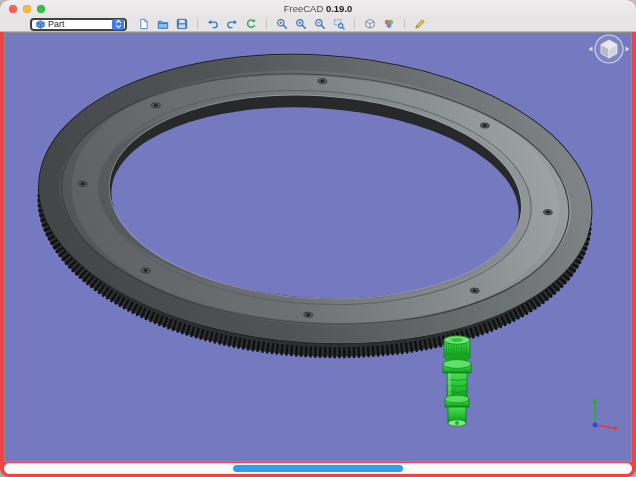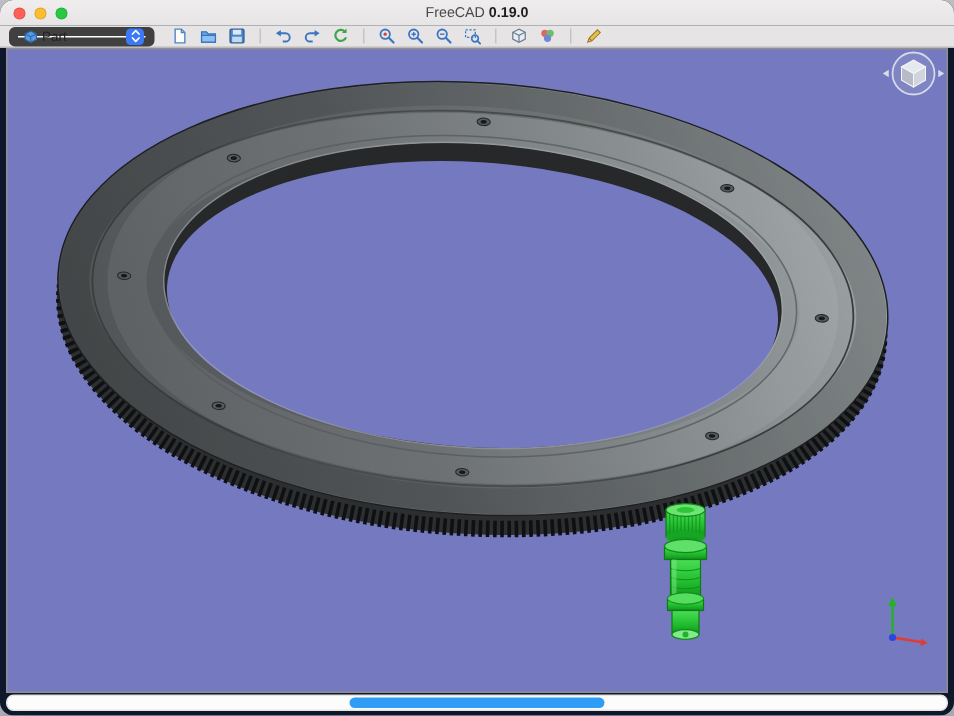--- a/index.html
+++ b/index.html
@@ -1,31 +1,31 @@
 <!DOCTYPE html>
 <html style="--viewport-background: #7579c0; --accent-blue: #3b7af7; --scrollbar-thumb: #2f9df5; --traffic-close: #ff5f57; --traffic-minimize: #febc2e; --traffic-zoom: #28c840; --axis-x: #e23c32; --axis-y: #21b421; --axis-z: #2b46e0;"><head>
 <meta charset="utf-8">
 <style>
   html,body{margin:0;padding:0;background:#c6c6cc;font-family:"Liberation Sans","DejaVu Sans",sans-serif;}
-  .window{position:relative;width:636px;height:477px;background:#0f172a;border-radius:9px;overflow:hidden;
+  .window{position:relative;width:636px;height:477px;background:#ef4444;border-radius:9px;overflow:hidden;
           box-shadow:0 10px 30px rgba(0,0,0,.35);}
   
   .titlebar{position:absolute;top:0;left:0;right:0;height:17px;background:linear-gradient(#efeded,#e6e4e4);}
   .traffic{position:absolute;left:9px;top:5px;display:flex;gap:6px;}
   .tl{width:8px;height:8px;border-radius:50%;box-shadow:inset 0 0 0 .5px rgba(0,0,0,.18);}
   .tl.close{background:var(--traffic-close);}
   .tl.min{background:var(--traffic-minimize);}
   .tl.max{background:var(--traffic-zoom);}
   .title{text-align:center;line-height:17px;font-size:9.5px;color:#4a4a4a;}
   .title b{color:#1d1d1d;font-weight:700;}
   
   .toolbar{position:absolute;top:17px;left:0;right:0;height:15px;background:#e6e4e4;
            border-bottom:1px solid #bdbaba;display:flex;align-items:center;padding-left:6px;box-sizing:border-box;}
-  .wb-combo{display:flex;align-items:center;height:13px;width:97px;background:#ffffff;border:6px solid #404040;
-            border-radius:4px;padding-left:4px;gap:3px;box-sizing:border-box;cursor:default;}
+  .wb-combo{display:flex;align-items:center;height:13px;width:97px;background:#ffffff;border:2px solid #404040;
+            border-radius:4px;padding-left:4px;gap:3px;box-sizing:border-box;cursor:default;margin-left:24px;}
   .wb-combo .wb-label{flex:1;font-size:9px;color:#222;line-height:12px;}
   .wb-icon svg{width:9px;height:9px;display:block;}
   .wb-chev{width:12px;height:11px;background:var(--accent-blue);border-radius:3px;margin-right:1px;
            display:flex;align-items:center;justify-content:center;}
   .wb-chev svg{width:7px;height:10px;display:block;}
   #tb-buttons{display:flex;align-items:center;gap:3px;margin-left:9px;}
   .tb-btn{width:16px;height:14px;display:inline-flex;align-items:center;justify-content:center;
           background:transparent;border:none;padding:0;}
   .tb-btn svg{width:12px;height:12px;display:block;}
   .tb-sep{width:1px;height:10px;background:#c6c3c3;margin:0 4px;}

